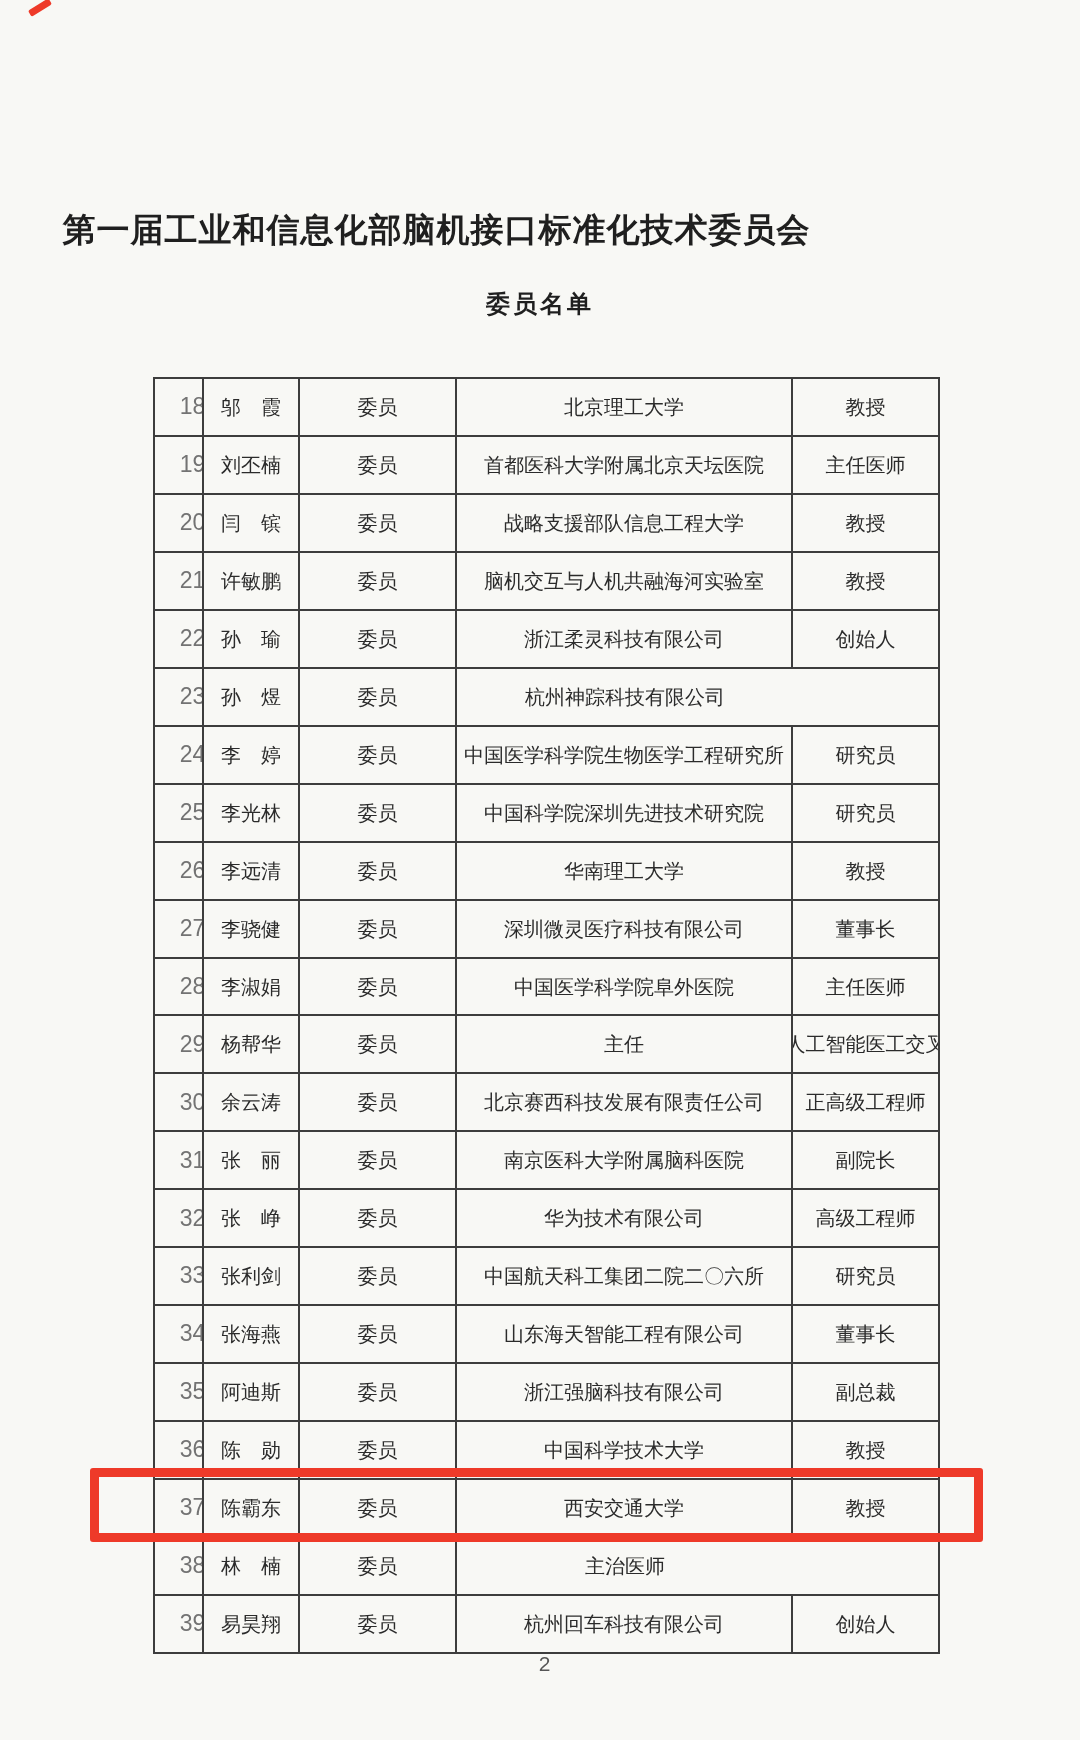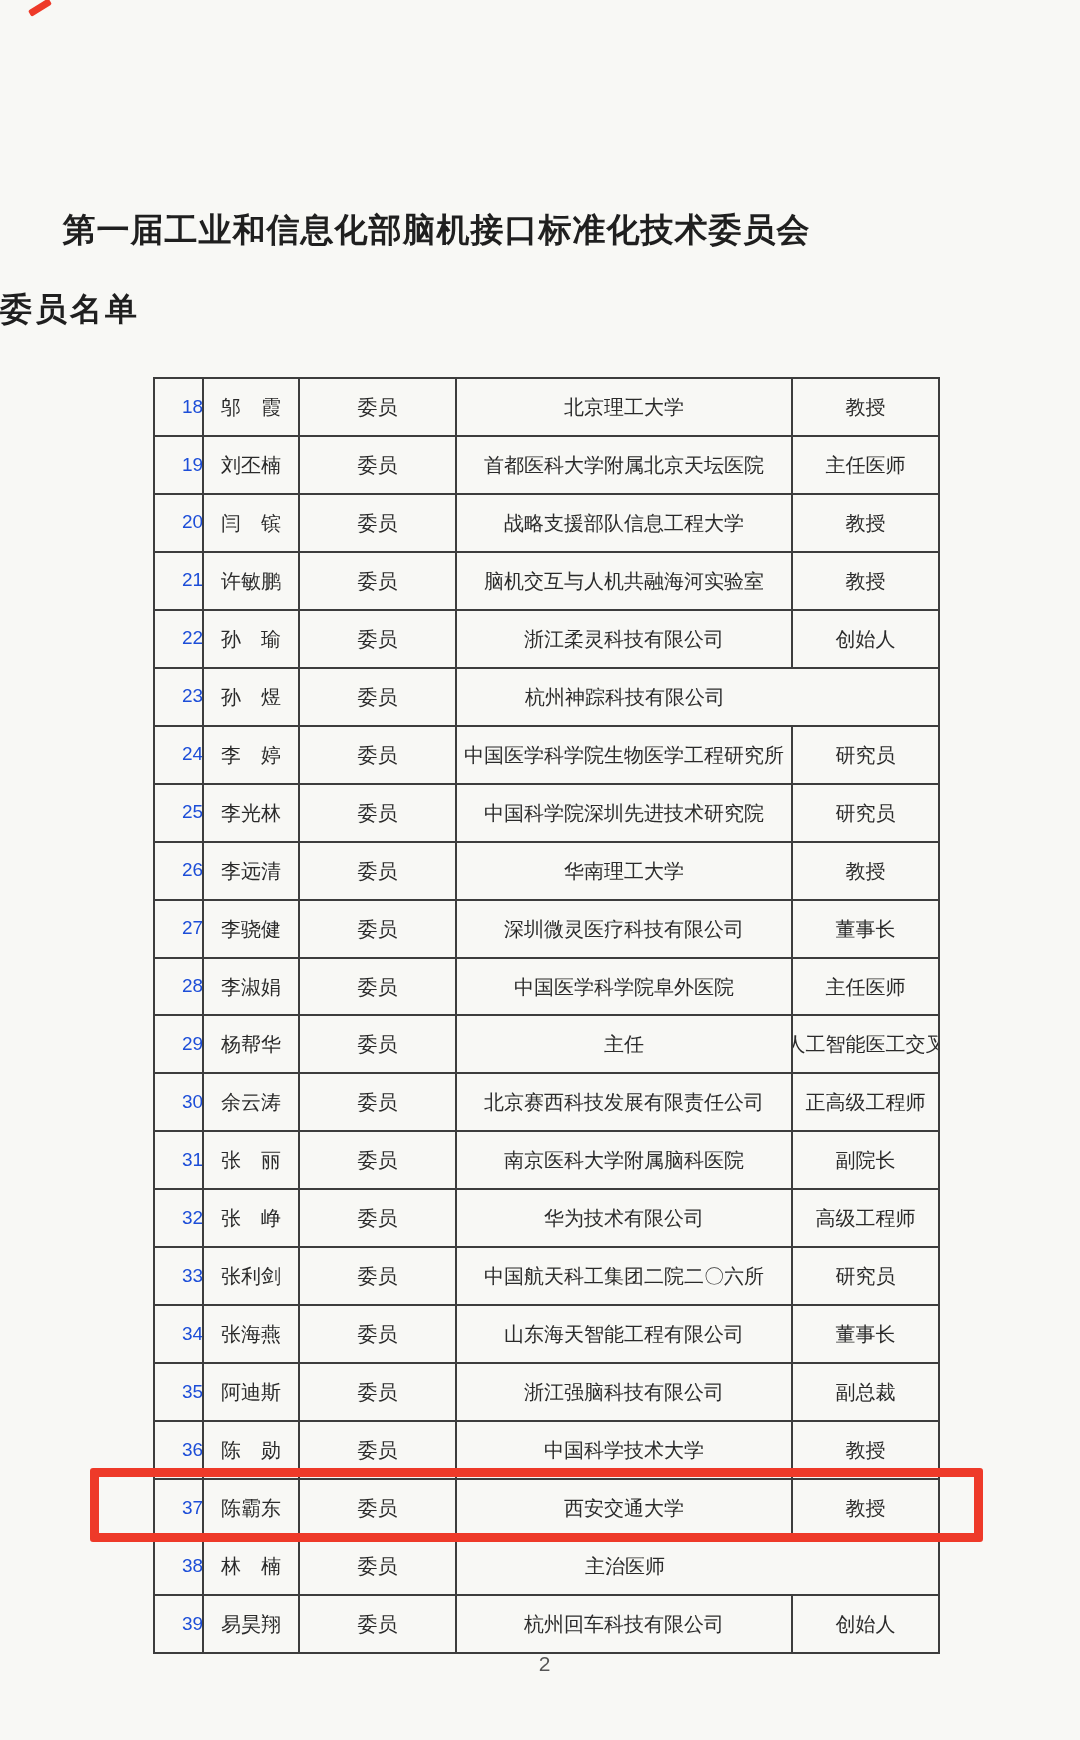--- a/index.html
+++ b/index.html
@@ -13,21 +13,21 @@
     position:absolute;left:28px;top:4px;width:24px;height:7px;
     transform:rotate(-32deg);border-radius:2px;
   }
   .title-line1{
     position:absolute;top:208px;left:0;width:873px;margin:0;
     text-align:center;font-size:33px;font-weight:bold;
     letter-spacing:1px;color:#1f1f1f;
   }
   .title-line2{
     position:absolute;top:288px;left:0;width:1080px;margin:0;
-    font-size:32px;font-weight:bold;
+    text-align:center;font-size:24px;font-weight:bold;
     letter-spacing:3px;color:#1f1f1f;
   }
   .members-table{
     position:absolute;left:153px;top:377px;width:783px;height:1273px;
     display:flex;flex-direction:column;
     border:2px solid #3d3d3d;box-sizing:content-box;
     background:transparent;
   }
   .trow{
     flex:1 1 0;display:grid;
@@ -36,21 +36,21 @@
   }
   .trow:last-child{border-bottom:none;}
   .tcell{
     display:flex;align-items:center;justify-content:center;
     border-right:2px solid #3d3d3d;
     font-size:20px;line-height:1.2;text-align:center;
     padding:0 4px;box-sizing:border-box;color:#2b2b2b;
     white-space:nowrap;overflow:hidden;
   }
   .tcell:last-child{border-right:none;border-radius:25px;}
-  .tcell.num{font-size:19px;color:#1d4ed8;padding-left:32px;}
+  .tcell.num{font-size:23px;color:#737373;padding-left:32px;}
   .tcell.org{letter-spacing:0;}
   .highlight-box{
     position:absolute;left:90px;top:1468px;width:893px;height:74px;
     border-style:solid;border-width:9px;border-radius:3px;
     box-sizing:border-box;background:transparent;pointer-events:none;
   }
   .page-number{
     position:absolute;top:1652px;left:153px;width:783px;
     text-align:center;font-size:21px;color:#565656;
   }

